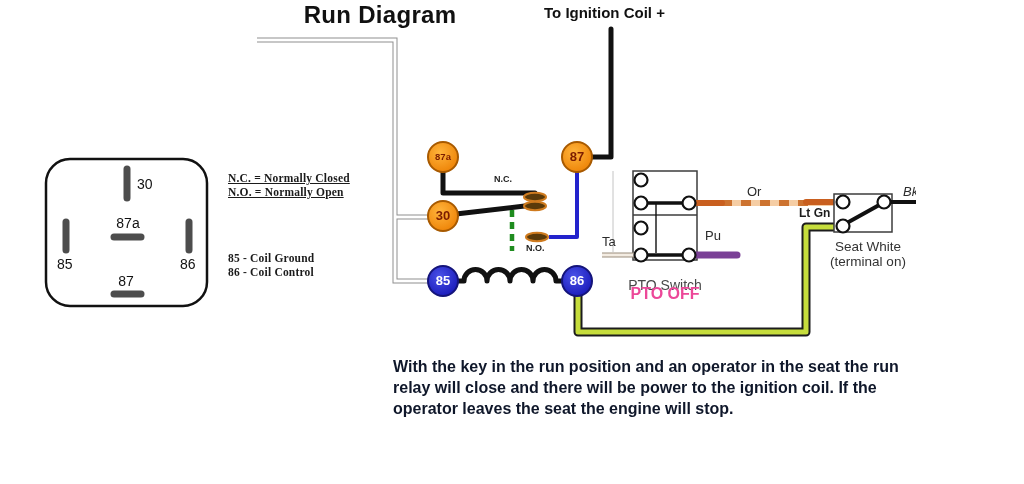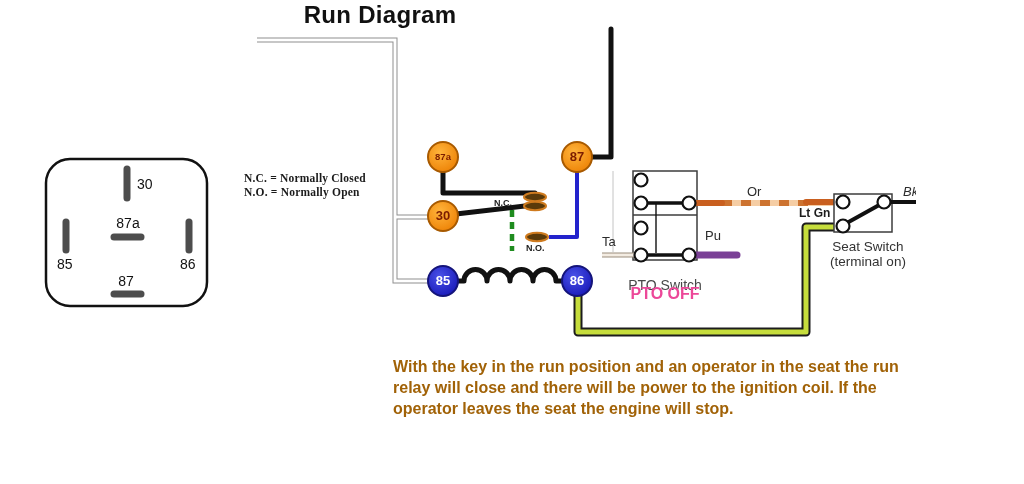--- a/index.html
+++ b/index.html
@@ -21,21 +21,21 @@
   .termlbl{width:30px;height:30px;line-height:30px;text-align:center;font-weight:bold;
            font-size:13px;color:var(--terminal-label-red);}
   .termlbl.small{font-size:9.5px;}
   .termlbl.white{color:#fff;}
   .contactlbl{font-size:9px;font-weight:bold;color:#222;}
   .wirelbl{font-size:13px;color:#2b2b2b;}
   .wirelbl.bold{font-size:12px;font-weight:bold;color:#1d1d1d;}
   .ptoname{font-size:14px;color:#484848;text-align:center;}
   .ptostate{font-size:16px;font-weight:bold;color:#ec4899;text-align:center;}
   .seatname{font-size:13.5px;color:#333;text-align:center;}
-  .desc{font-size:16px;font-weight:bold;line-height:21px;color:#a16207;}
+  .desc{font-size:16px;font-weight:bold;line-height:21px;color:#0f172a;}
 
   
   .w-black{stroke:#111;stroke-width:5;fill:none;stroke-linecap:round;stroke-linejoin:round;}
   .w-black4{stroke:#111;stroke-width:4;fill:none;stroke-linecap:round;stroke-linejoin:round;}
   .gnd{stroke:#111;fill:none;stroke-linecap:butt;}
   .w-blue{stroke:var(--wire-blue);stroke-width:4;fill:none;stroke-linejoin:round;}
   .w-gdash{stroke:var(--wire-green-dash);stroke-width:4.5;fill:none;stroke-dasharray:7 5;}
   .ltg-out{stroke:#1c1c1c;stroke-width:9;fill:none;stroke-linejoin:round;}
   .ltg-in{stroke:var(--wire-lt-green);stroke-width:5;fill:none;stroke-linejoin:round;}
   .ww-out{stroke:#8f8f8f;stroke-width:5;fill:none;stroke-linejoin:miter;}
@@ -152,48 +152,51 @@
       <path class="pin" d="M114,237 H141"></path>
       <path class="pin" d="M66,222 V250"></path>
       <path class="pin" d="M189,222 V250"></path>
       <path class="pin" d="M114,294 H141"></path>
     </g>
   </svg>
 
   <div class="lbl title" style="left:280px;top:1px;width:200px;">Run Diagram</div>
 
 
-
-  <div class="lbl legend pre" style="left:244px;top:172px;">N.C. = Normally Closed
+  <div class="lbl note" style="left:544px;top:3px;">To Ignition Coil +</div>
+
+  <div class="lbl legend pre" style="left:228px;top:172px;text-decoration:underline;">N.C. = Normally Closed
 N.O. = Normally Open</div>
+  <div class="lbl legend pre" style="left:228px;top:252px;">85 - Coil Ground
+86 - Coil Control</div>
 
 
   <div class="lbl pinlbl" style="left:137px;top:176px;">30</div>
   <div class="lbl pinlbl ctr" style="left:108px;top:215px;width:40px;">87a</div>
   <div class="lbl pinlbl" style="left:57px;top:256px;">85</div>
   <div class="lbl pinlbl" style="left:180px;top:256px;">86</div>
   <div class="lbl pinlbl ctr" style="left:106px;top:273px;width:40px;">87</div>
 
   <div class="lbl termlbl small" style="left:428px;top:142px;">87a</div>
   <div class="lbl termlbl" style="left:562px;top:142px;">87</div>
   <div class="lbl termlbl" style="left:428px;top:201px;">30</div>
   <div class="lbl termlbl white" style="left:428px;top:266px;">85</div>
   <div class="lbl termlbl white" style="left:562px;top:266px;">86</div>
 
-  <div class="lbl contactlbl" style="left:494px;top:198px;">N.C.</div>
+  <div class="lbl contactlbl" style="left:494px;top:174px;">N.C.</div>
   <div class="lbl contactlbl" style="left:526px;top:243px;">N.O.</div>
 
   <div class="lbl wirelbl" style="left:747px;top:184px;">Or</div>
   <div class="lbl wirelbl" style="left:705px;top:228px;">Pu</div>
   <div class="lbl wirelbl" style="left:602px;top:234px;">Ta</div>
   <div class="lbl wirelbl" style="left:903px;top:184px;font-style:italic;">Bk</div>
   <div class="lbl wirelbl bold" style="left:799px;top:206px;">Lt Gn</div>
 
   <div class="lbl ptoname" style="left:615px;top:277px;width:100px;">PTO Switch</div>
   <div class="lbl ptostate" style="left:615px;top:285px;width:100px;">PTO OFF</div>
-  <div class="lbl seatname" style="left:813px;top:239px;width:110px;">Seat Switch</div>
+  <div class="lbl seatname" style="left:813px;top:239px;width:110px;">Seat White</div>
   <div class="lbl seatname" style="left:813px;top:254px;width:110px;">(terminal on)</div>
 
   <div class="lbl desc pre" style="left:393px;top:356px;">With the key in the run position and an operator in the seat the run
 relay will close and there will be power to the ignition coil. If the
 operator leaves the seat the engine will stop.</div>
 
 </div>
 
 </body></html>

